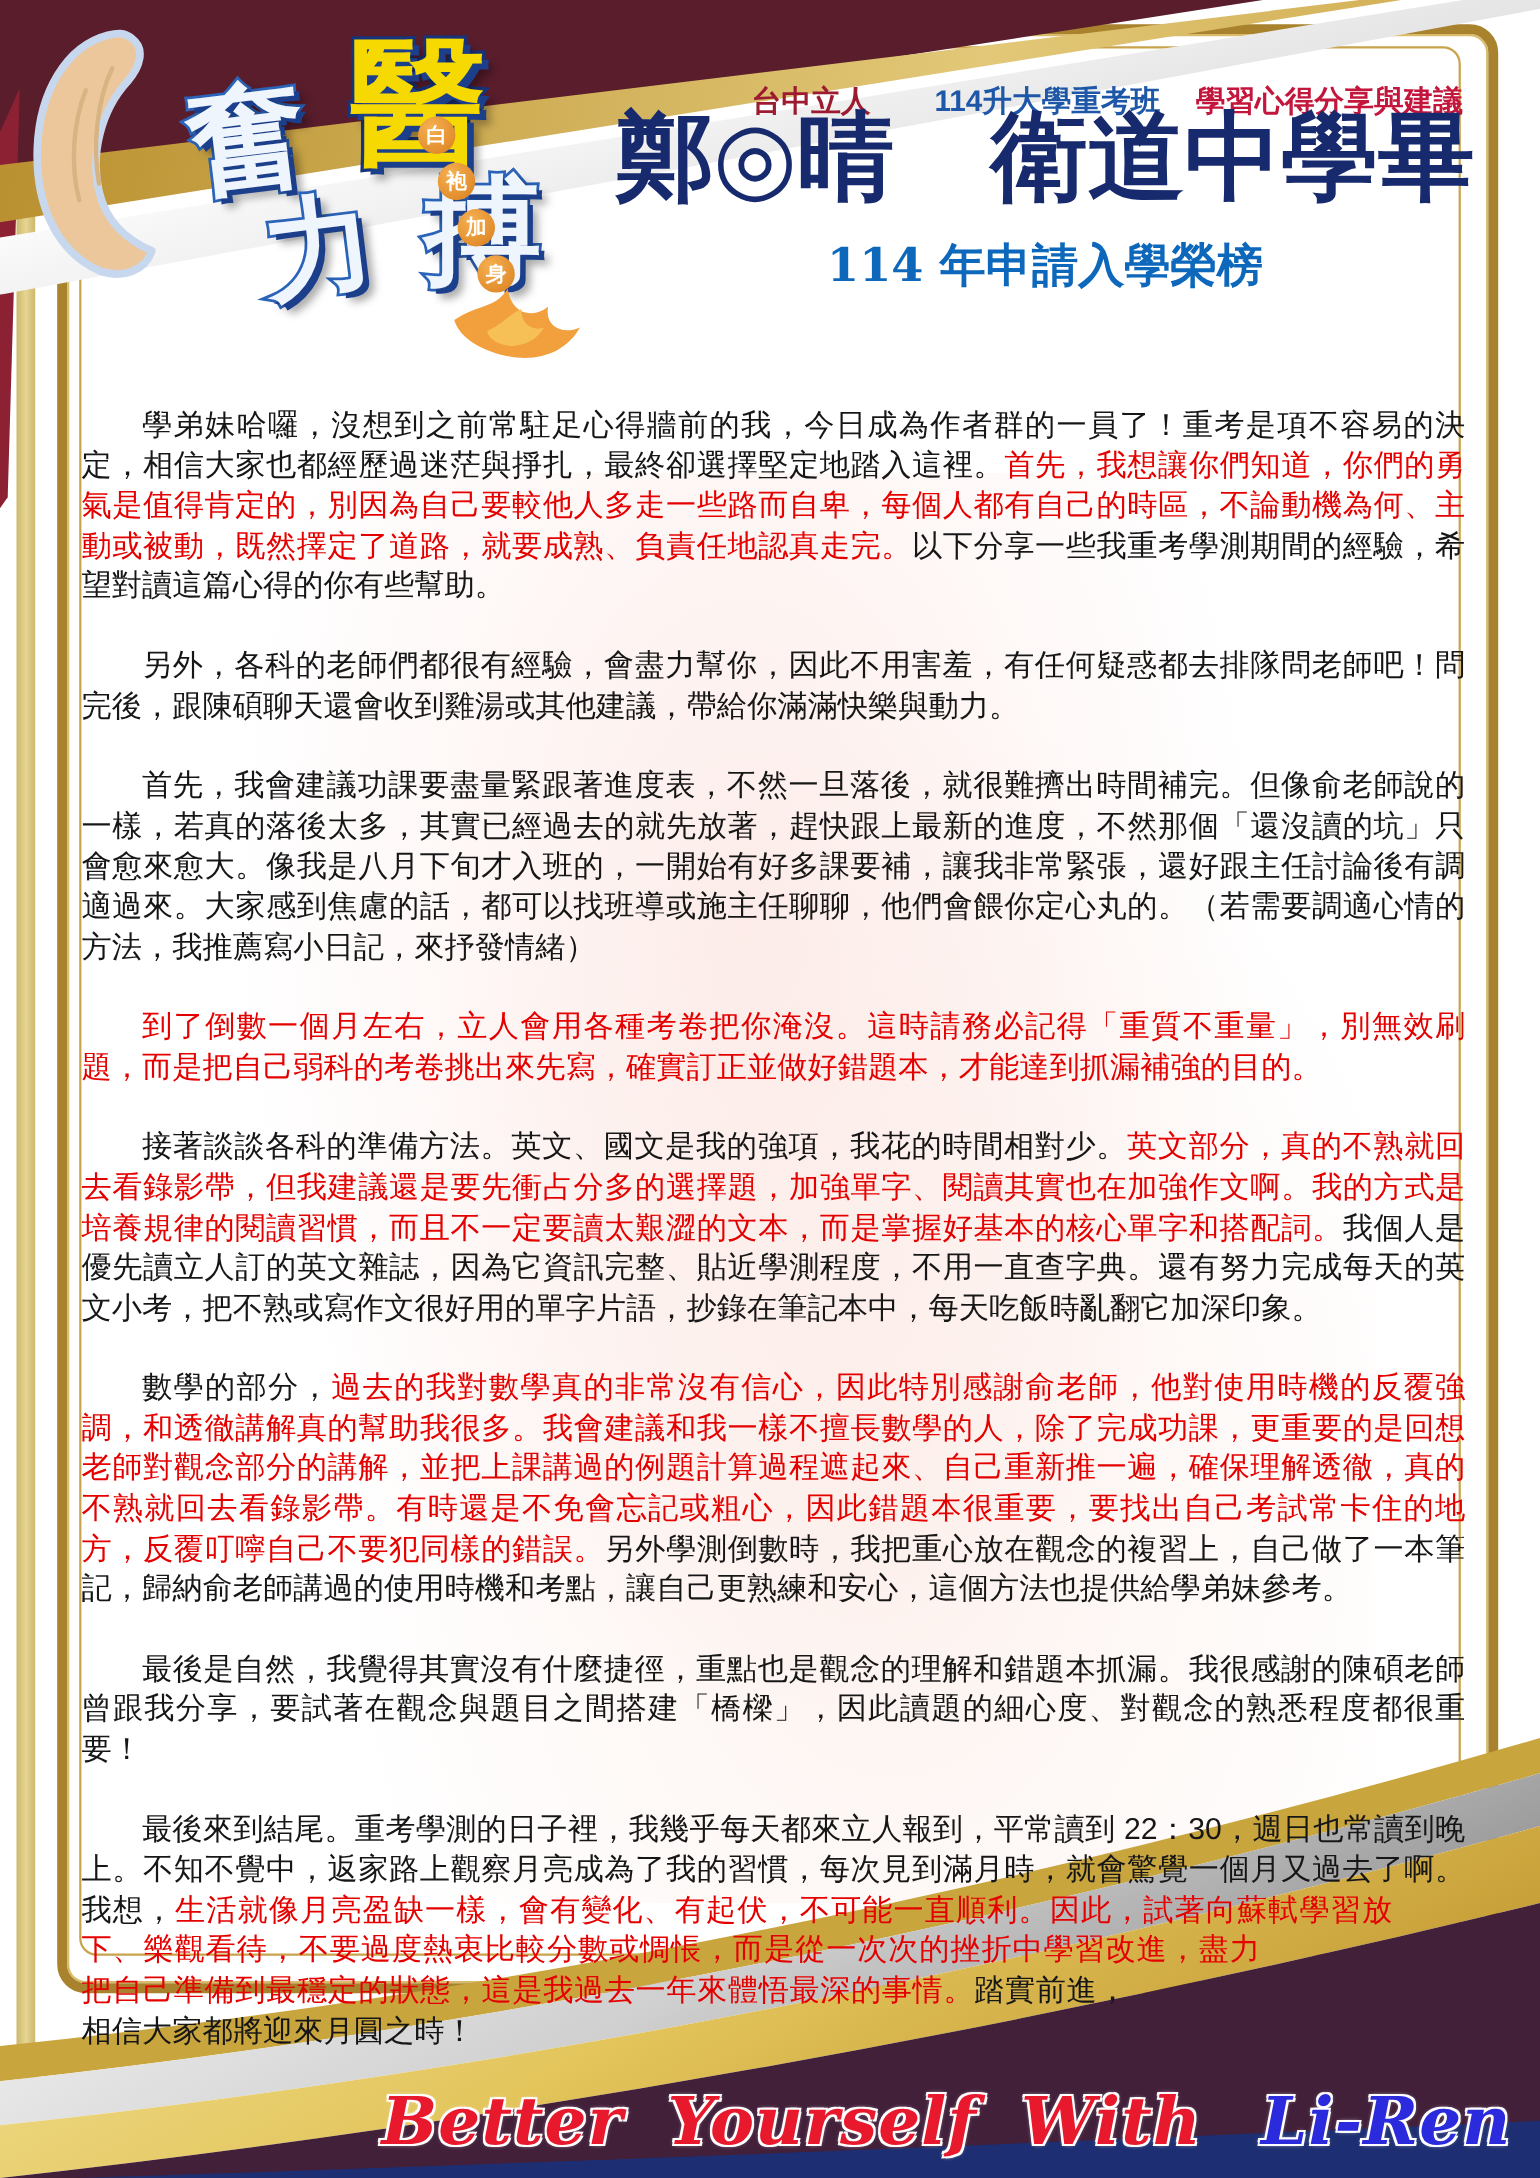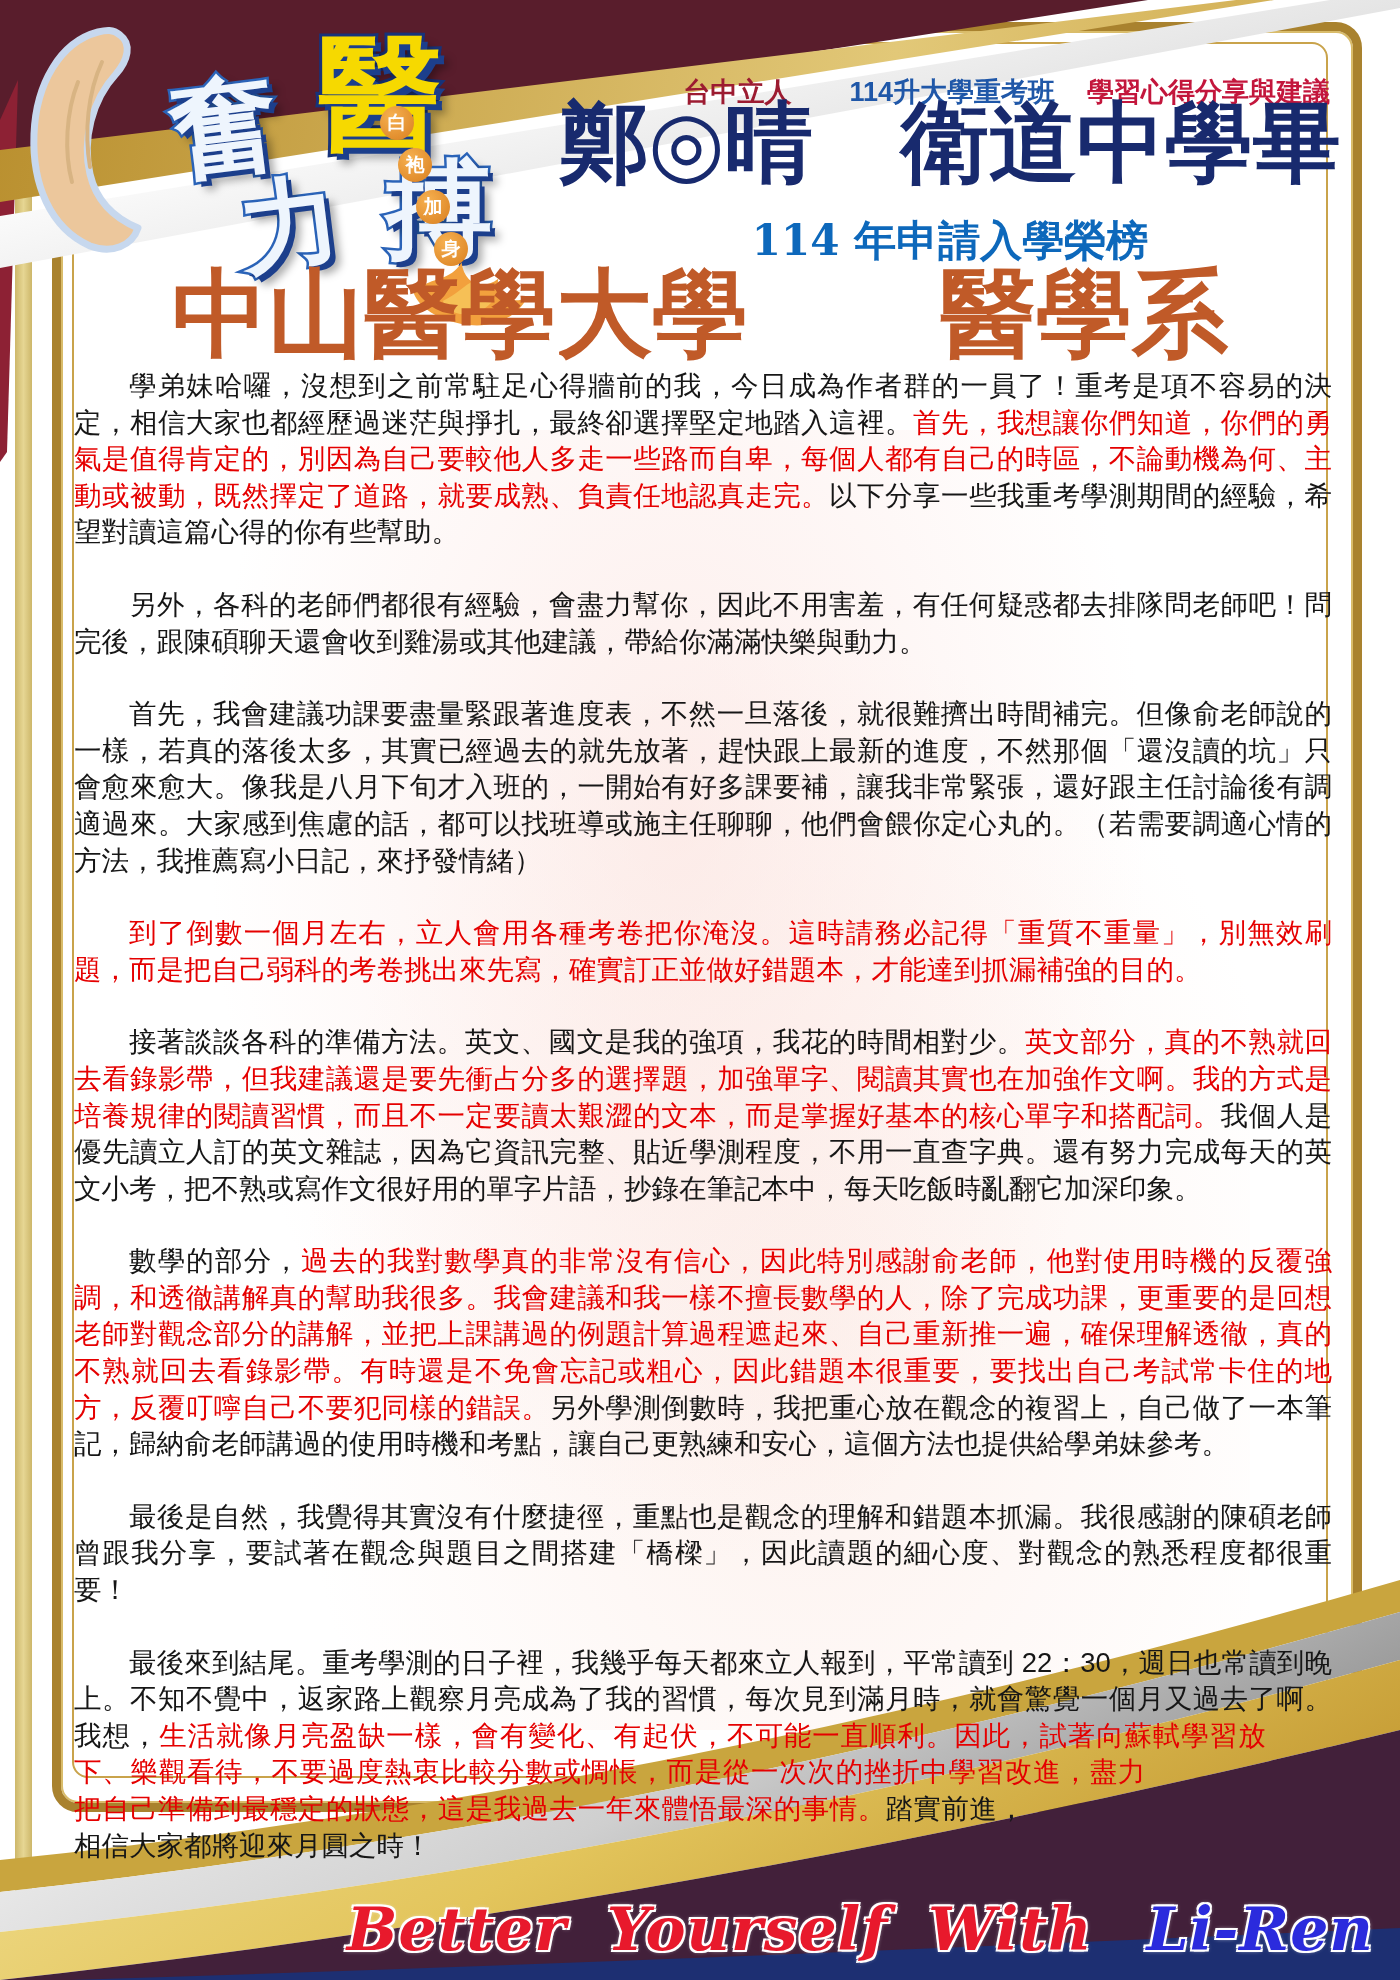--- a/index.html
+++ b/index.html
@@ -115,21 +115,20 @@
     </svg>
   </div>
 
   <div class="top-line">
     <span class="tl-brand">台中立人</span>
     <span class="tl-program">114升大學重考班</span>
     <span class="tl-category">學習心得分享與建議</span>
   </div>
   <div class="student-line">鄭◎晴　衛道中學畢</div>
   <div class="honor-line">114 年申請入學榮榜</div>
-  <div class="main-title">中山醫學大學　　醫學系</div>
 
   <div class="article">
       <p><span class="seg">學弟妹哈囉，沒想到之前常駐足心得牆前的我，今日成為作者群的一員了！重考是項不容易的決定，相信大家也都經歷過迷茫與掙扎，最終卻選擇堅定地踏入這裡。</span><span class="seg red">首先，我想讓你們知道，你們的勇氣是值得肯定的，別因為自己要較他人多走一些路而自卑，每個人都有自己的時區，不論動機為何、主動或被動，既然擇定了道路，就要成熟、負責任地認真走完。</span><span class="seg">以下分享一些我重考學測期間的經驗，希望對讀這篇心得的你有些幫助。</span></p>
       <p><span class="seg">另外，各科的老師們都很有經驗，會盡力幫你，因此不用害羞，有任何疑惑都去排隊問老師吧！問完後，跟陳碩聊天還會收到雞湯或其他建議，帶給你滿滿快樂與動力。</span></p>
       <p><span class="seg">首先，我會建議功課要盡量緊跟著進度表，不然一旦落後，就很難擠出時間補完。但像俞老師說的一樣，若真的落後太多，其實已經過去的就先放著，趕快跟上最新的進度，不然那個「還沒讀的坑」只會愈來愈大。像我是八月下旬才入班的，一開始有好多課要補，讓我非常緊張，還好跟主任討論後有調適過來。大家感到焦慮的話，都可以找班導或施主任聊聊，他們會餵你定心丸的。（若需要調適心情的方法，我推薦寫小日記，來抒發情緒）</span></p>
       <p><span class="seg red">到了倒數一個月左右，立人會用各種考卷把你淹沒。這時請務必記得「重質不重量」，別無效刷題，而是把自己弱科的考卷挑出來先寫，確實訂正並做好錯題本，才能達到抓漏補強的目的。</span></p>
       <p><span class="seg">接著談談各科的準備方法。英文、國文是我的強項，我花的時間相對少。</span><span class="seg red">英文部分，真的不熟就回去看錄影帶，但我建議還是要先衝占分多的選擇題，加強單字、閱讀其實也在加強作文啊。我的方式是培養規律的閱讀習慣，而且不一定要讀太艱澀的文本，而是掌握好基本的核心單字和搭配詞。</span><span class="seg">我個人是優先讀立人訂的英文雜誌，因為它資訊完整、貼近學測程度，不用一直查字典。還有努力完成每天的英文小考，把不熟或寫作文很好用的單字片語，抄錄在筆記本中，每天吃飯時亂翻它加深印象。</span></p>
       <p><span class="seg">數學的部分，</span><span class="seg red">過去的我對數學真的非常沒有信心，因此特別感謝俞老師，他對使用時機的反覆強調，和透徹講解真的幫助我很多。我會建議和我一樣不擅長數學的人，除了完成功課，更重要的是回想老師對觀念部分的講解，並把上課講過的例題計算過程遮起來、自己重新推一遍，確保理解透徹，真的不熟就回去看錄影帶。有時還是不免會忘記或粗心，因此錯題本很重要，要找出自己考試常卡住的地方，反覆叮嚀自己不要犯同樣的錯誤。</span><span class="seg">另外學測倒數時，我把重心放在觀念的複習上，自己做了一本筆記，歸納俞老師講過的使用時機和考點，讓自己更熟練和安心，這個方法也提供給學弟妹參考。</span></p>
       <p><span class="seg">最後是自然，我覺得其實沒有什麼捷徑，重點也是觀念的理解和錯題本抓漏。我很感謝的陳碩老師曾跟我分享，要試著在觀念與題目之間搭建「橋樑」，因此讀題的細心度、對觀念的熟悉程度都很重要！</span></p>
       <p><span class="end-spacer"></span><span class="seg">最後來到結尾。重考學測的日子裡，我幾乎每天都來立人報到，平常讀到 22：30，週日也常讀到晚上。不知不覺中，返家路上觀察月亮成為了我的習慣，每次見到滿月時，就會驚覺一個月又過去了啊。我想，</span><span class="seg red">生活就像月亮盈缺一樣，會有變化、有起伏，不可能一直順利。因此，試著向蘇軾學習放下、樂觀看待，不要過度熱衷比較分數或惆悵，而是從一次次的挫折中學習改進，盡力把自己準備到最穩定的狀態，這是我過去一年來體悟最深的事情。</span><span class="seg">踏實前進，相信大家都將迎來月圓之時！</span></p>

